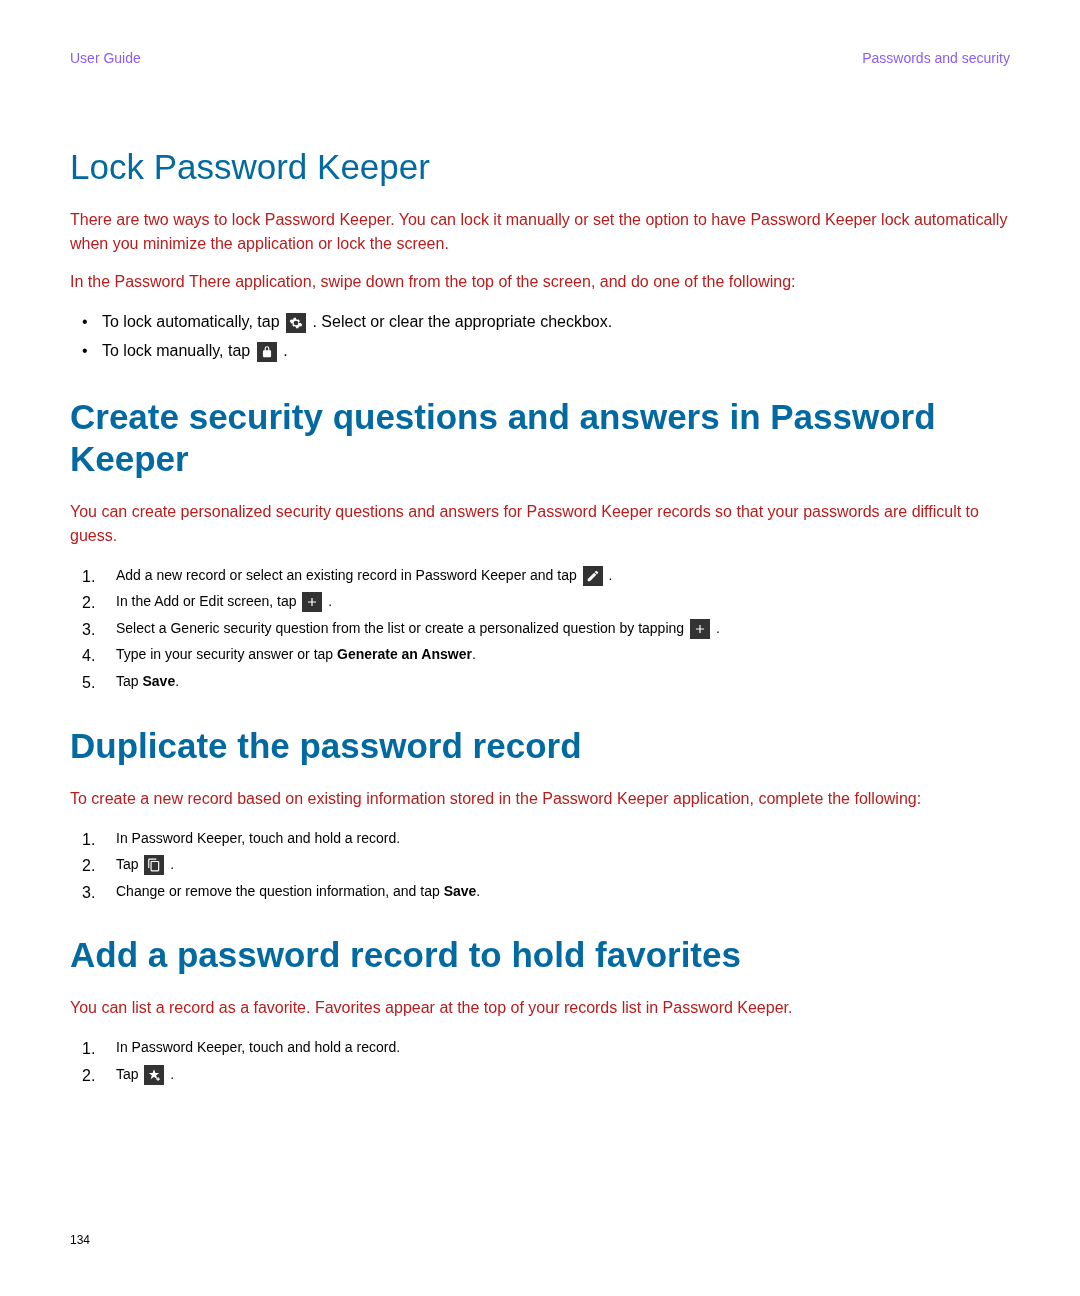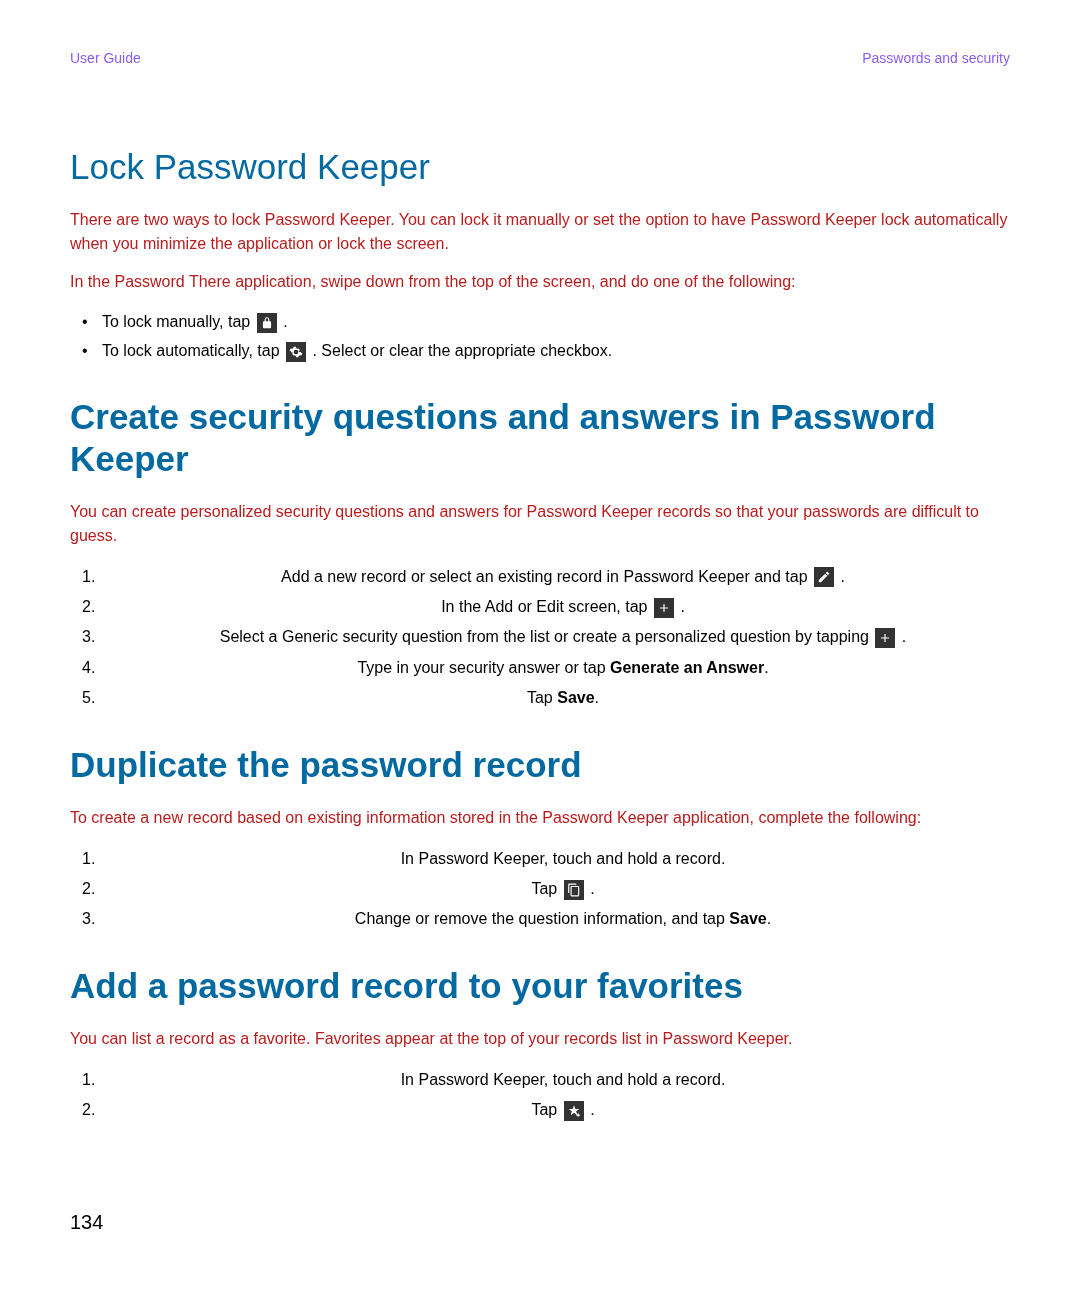--- a/index.html
+++ b/index.html
@@ -54,25 +54,24 @@
       font-size: 16px;
     }
     ol.steps {
       list-style: none;
       padding-left: 12px;
       margin-bottom: 20px;
       counter-reset: step;
     }
     ol.steps li {
       position: relative;
-      font-size: 16px;
+      font-size: 14px;
       line-height: 1.9;
       padding-left: 34px;
       counter-increment: step;
-      text-align: center;
     }
     ol.steps li::before {
       content: counter(step) ".";
       position: absolute;
       left: 0;
       top: 0;
       font-size: 16px;
     }
     .icon-box {
       display: inline-flex;
@@ -81,58 +80,58 @@
       width: 20px;
       height: 20px;
       background: #333;
       color: #fff;
       vertical-align: middle;
       margin: 0 2px;
     }
     .icon-box svg { width: 14px; height: 14px; fill: #fff; }
     .page-number {
       position: absolute;
-      bottom: 62px;
+      bottom: 49px;
       left: 70px;
-      font-size: 20px;
+      font-size: 12px;
       color: #000;
     }
     strong { font-weight: bold; }
   </style>
 </head>
 <body>
 
 <div class="page">
 
   <div class="header">
     <span>User Guide</span>
     <span>Passwords and security</span>
   </div>
 
   <h2>Lock Password Keeper</h2>
   <p class="body">There are two ways to lock Password Keeper. You can lock it manually or set the option to have Password Keeper lock automatically when you minimize the application or lock the screen.</p>
   <p class="body">In the Password There application, swipe down from the top of the screen, and do one of the following:</p>
   <ul class="bullets">
     <li>
+      <span>To lock automatically, tap </span>
+      <span class="icon-box">
+        <svg viewBox="0 0 24 24">
+            <path d="M12 8a4 4 0 1 0 0 8 4 4 0 0 0 0-8zm9 4a7 7 0 0 1-.1 1.2l2 1.6-2 3.4-2.4-.8a7 7 0 0 1-2 1.2l-.4 2.6h-4l-.4-2.6a7 7 0 0 1-2-1.2l-2.4.8-2-3.4 2-1.6A7 7 0 0 1 3 12a7 7 0 0 1 .1-1.2l-2-1.6 2-3.4 2.4.8a7 7 0 0 1 2-1.2L7.9 2.8h4l.4 2.6a7 7 0 0 1 2 1.2l2.4-.8 2 3.4-2 1.6c.1.4.1.8.1 1.2z"></path>
+          </svg>
+      </span>
+      <span> . Select or clear the appropriate checkbox.</span>
+    </li>
+    <li>
       <span>To lock manually, tap </span>
       <span class="icon-box">
         <svg viewBox="0 0 24 24">
             <path d="M12 2a4 4 0 0 0-4 4v3H7a2 2 0 0 0-2 2v8a2 2 0 0 0 2 2h10a2 2 0 0 0 2-2v-8a2 2 0 0 0-2-2h-1V6a4 4 0 0 0-4-4zm-2 4a2 2 0 1 1 4 0v3h-4V6z"></path>
           </svg>
       </span>
       <span> .</span>
-    </li>
-    <li>
-      <span>To lock automatically, tap </span>
-      <span class="icon-box">
-        <svg viewBox="0 0 24 24">
-            <path d="M12 8a4 4 0 1 0 0 8 4 4 0 0 0 0-8zm9 4a7 7 0 0 1-.1 1.2l2 1.6-2 3.4-2.4-.8a7 7 0 0 1-2 1.2l-.4 2.6h-4l-.4-2.6a7 7 0 0 1-2-1.2l-2.4.8-2-3.4 2-1.6A7 7 0 0 1 3 12a7 7 0 0 1 .1-1.2l-2-1.6 2-3.4 2.4.8a7 7 0 0 1 2-1.2L7.9 2.8h4l.4 2.6a7 7 0 0 1 2 1.2l2.4-.8 2 3.4-2 1.6c.1.4.1.8.1 1.2z"></path>
-          </svg>
-      </span>
-      <span> . Select or clear the appropriate checkbox.</span>
     </li>
   </ul>
 
   <h2 class="tight-top">Create security questions and answers in Password Keeper</h2>
   <p class="body">You can create personalized security questions and answers for Password Keeper records so that your passwords are difficult to guess.</p>
   <ol class="steps">
     <li>
       <span>Add a new record or select an existing record in Password Keeper and tap </span>
       <span class="icon-box">
         <svg viewBox="0 0 24 24">
@@ -178,21 +177,21 @@
             <path d="M16 1H4a2 2 0 0 0-2 2v14h2V3h12V1zm3 4H8a2 2 0 0 0-2 2v14a2 2 0 0 0 2 2h11a2 2 0 0 0 2-2V7a2 2 0 0 0-2-2zm0 16H8V7h11v14z"></path>
           </svg>
       </span>
       <span> .</span>
     </li>
     <li>
       <span>Change or remove the question information, and tap </span><strong>Save</strong><span>.</span>
     </li>
   </ol>
 
-  <h2 class="tight-top">Add a password record to your favorites</h2>
+  <h2 class="tight-top">Add a password record to hold favorites</h2>
   <p class="body">You can list a record as a favorite. Favorites appear at the top of your records list in Password Keeper.</p>
   <ol class="steps">
     <li>In Password Keeper, touch and hold a record.</li>
     <li>
       <span>Tap </span>
       <span class="icon-box">
         <svg viewBox="0 0 24 24">
             <path d="M12 2l2.4 6.6H21l-5.3 4 2 6.6L12 15.2 6.3 19.2l2-6.6L3 8.6h6.6L12 2zm6 14h2v2h2v2h-2v2h-2v-2h-2v-2h2v-2z"></path>
           </svg>
       </span>

